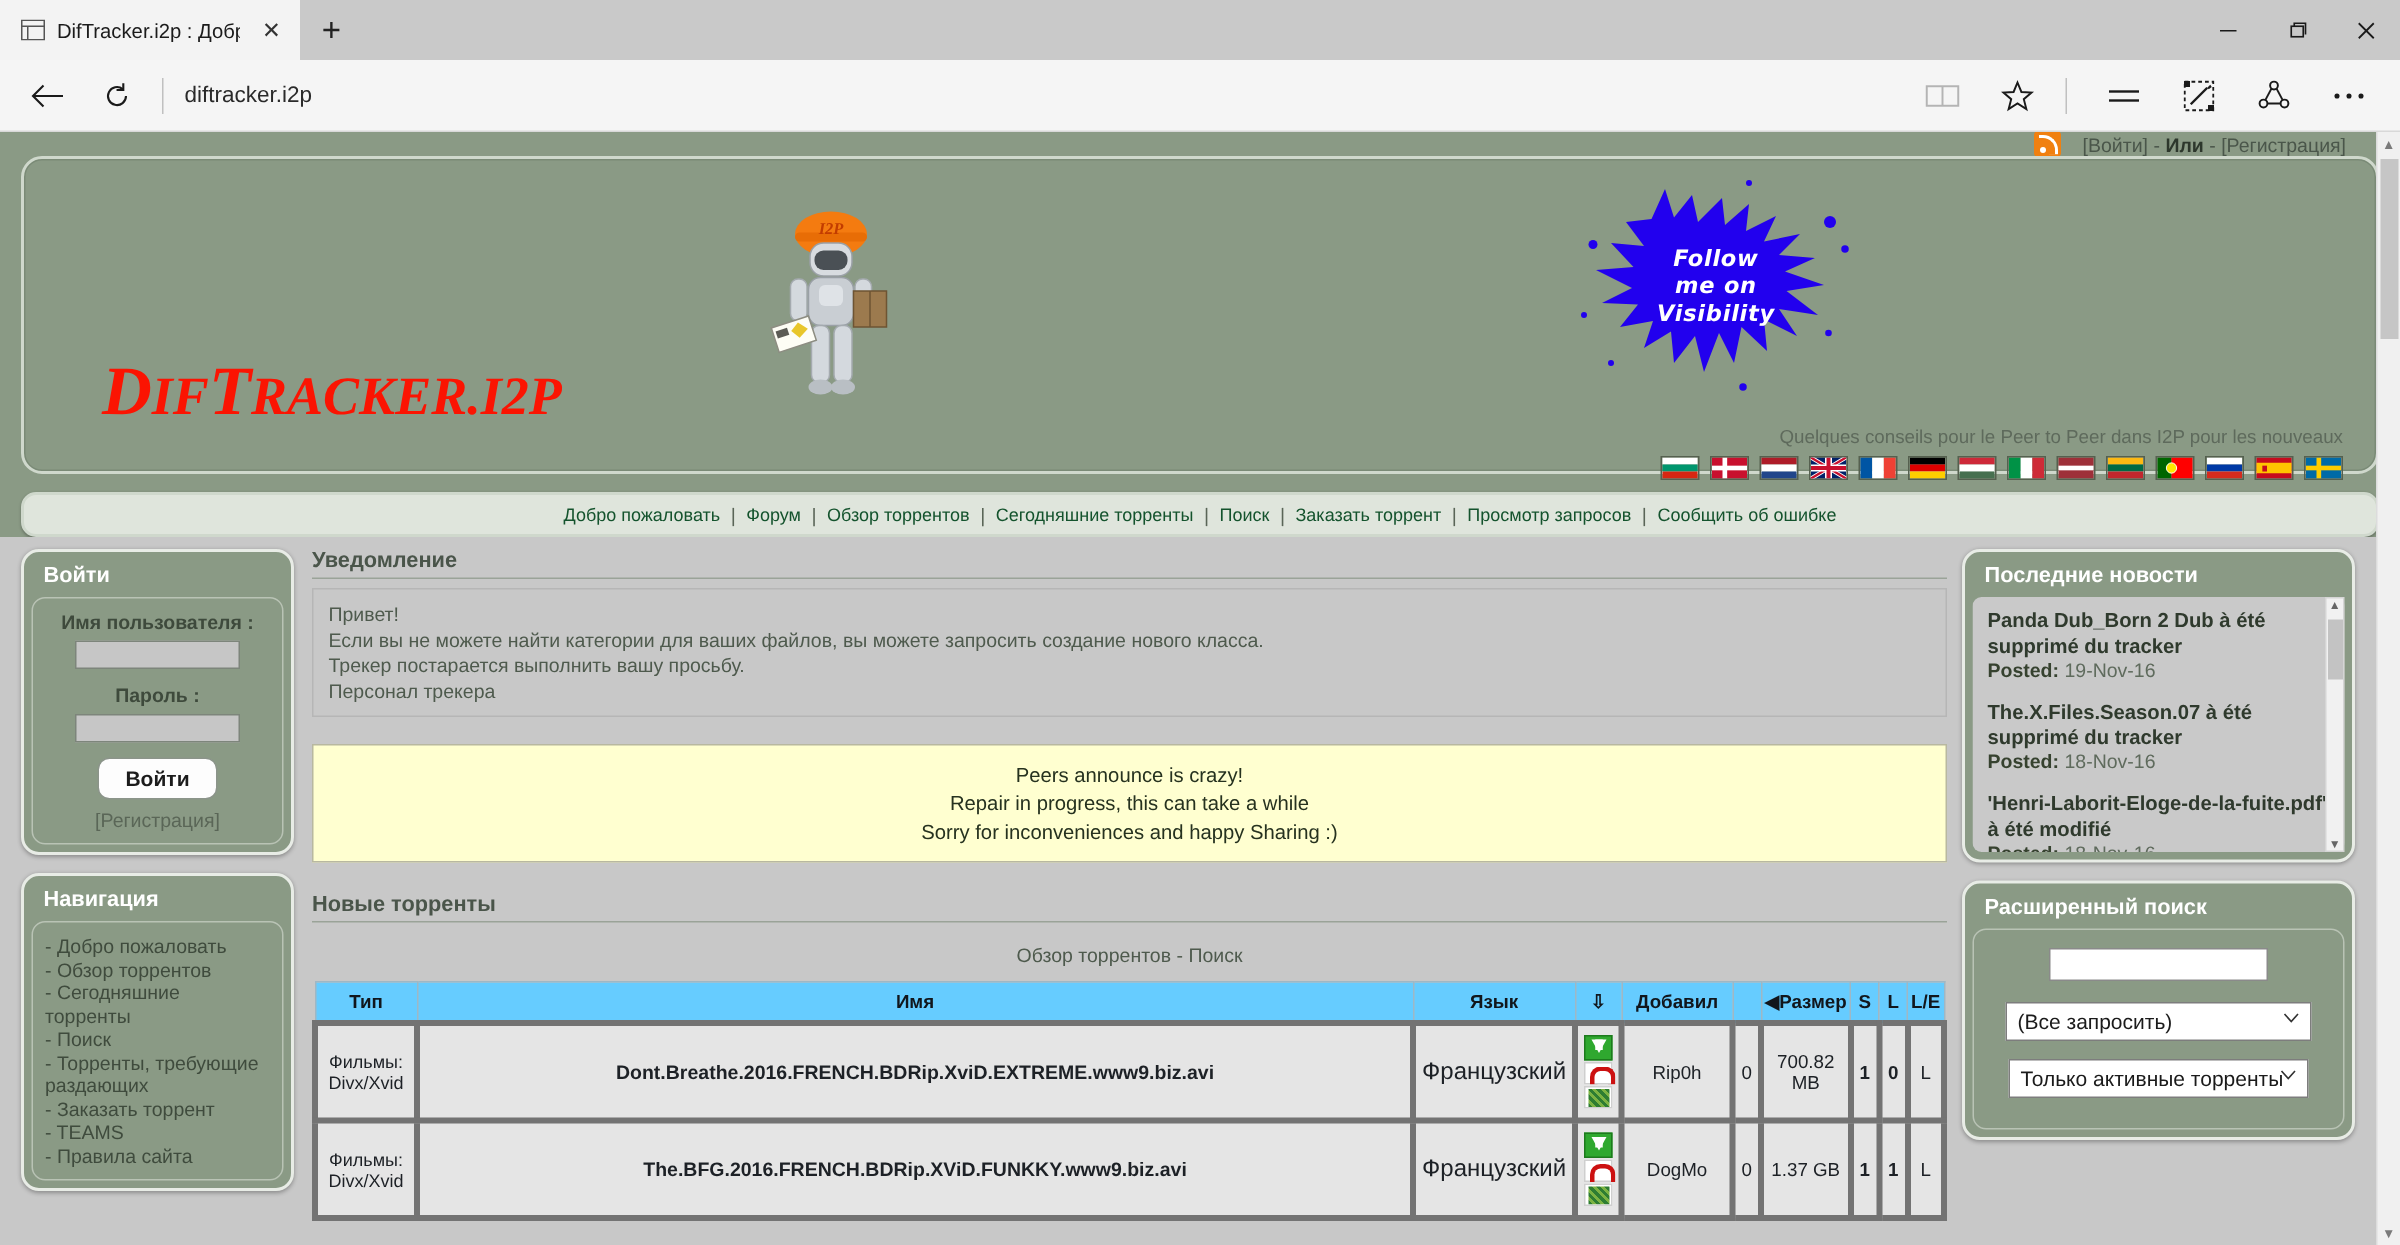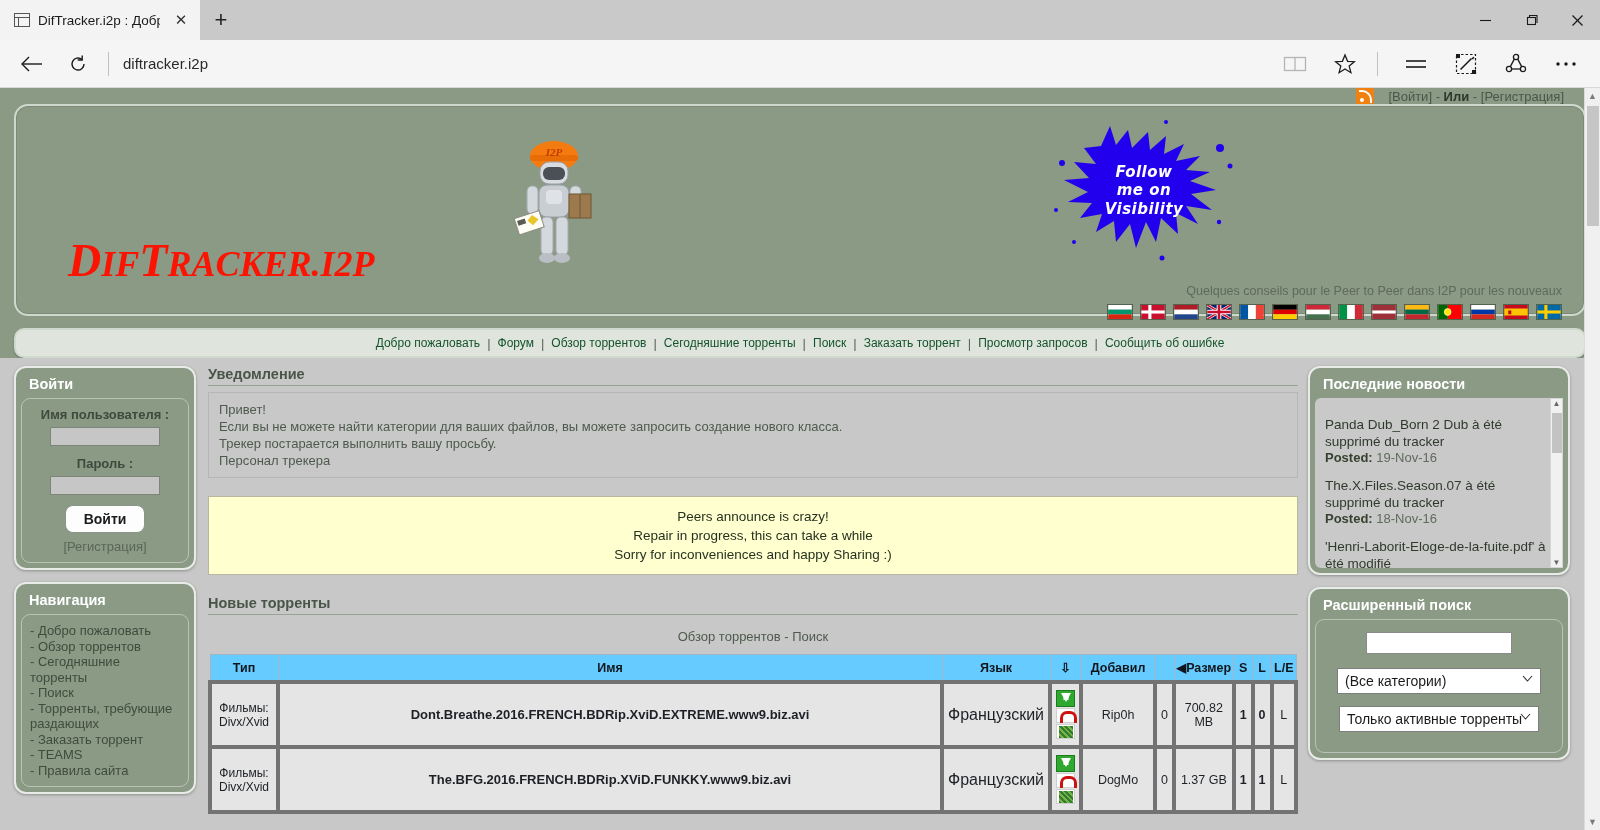--- a/index.html
+++ b/index.html
@@ -206,21 +206,21 @@
   .ico-leaf { width: 19px; height: 15px; background: #fff; border: 1px solid #cfcfcf; position:relative; overflow:hidden;}
   .ico-leaf::after{
     content:""; position:absolute; left:2px; top:1px; width:14px; height:12px;
     background: repeating-linear-gradient(45deg,#2e7d32 0 2px,#7cb342 2px 4px);
   }
 
   
   .news-inner { position: relative; max-height: 170px; overflow: hidden; }
   .news-list { background: #c9c9c9; border-radius: 6px; padding: 8px 10px; height: 170px; overflow: hidden;}
   .news-item { margin-bottom: 13px; }
-  .news-title { font-weight: normal; color: #2f3a2d; font-size: 13.5px; line-height: 16.5px; margin-top: 11px; }
+  .news-title { font-weight: bold; color: #2f3a2d; font-size: 13.5px; line-height: 16.5px; }
   .news-date { font-size: 13px; color: #5f6b5d; }
   .news-date b { color: #36422f; }
   .news-scroll {
     position: absolute; right: 0; top: 0; width: 13px; height: 100%; background: #f1f1f1;
     border: 1px solid #d5d5d5; display:flex; flex-direction:column; justify-content:space-between; align-items:center;
   }
   .news-scroll span { font-size: 8px; color: #666; }
   .news-thumb { position:absolute; top:14px; left:1px; width:10px; height:40px; background:#c3c3c3; }
 
   .srch-input {
@@ -645,21 +645,21 @@
               <span>▼</span>
             </div>
           </div>
         </div>
 
         <div class="panel">
           <div class="panel-title">Расширенный поиск</div>
           <div class="panel-inner">
             <input class="srch-input" type="text" value="" style="">
             <div class="srch-select">
-              <span>(Все категории)</span>
+              <span>(Все запросить)</span>
               <svg class="chev" viewBox="0 0 11 7">
                   <polyline points="1,1 5.5,6 10,1" fill="none" stroke="#333" stroke-width="1.1"></polyline>
                 </svg>
             </div>
             <div class="srch-select wide">
               <span>Только активные торренты</span>
               <svg class="chev" viewBox="0 0 11 7">
                   <polyline points="1,1 5.5,6 10,1" fill="none" stroke="#333" stroke-width="1.1"></polyline>
                 </svg>
             </div>

